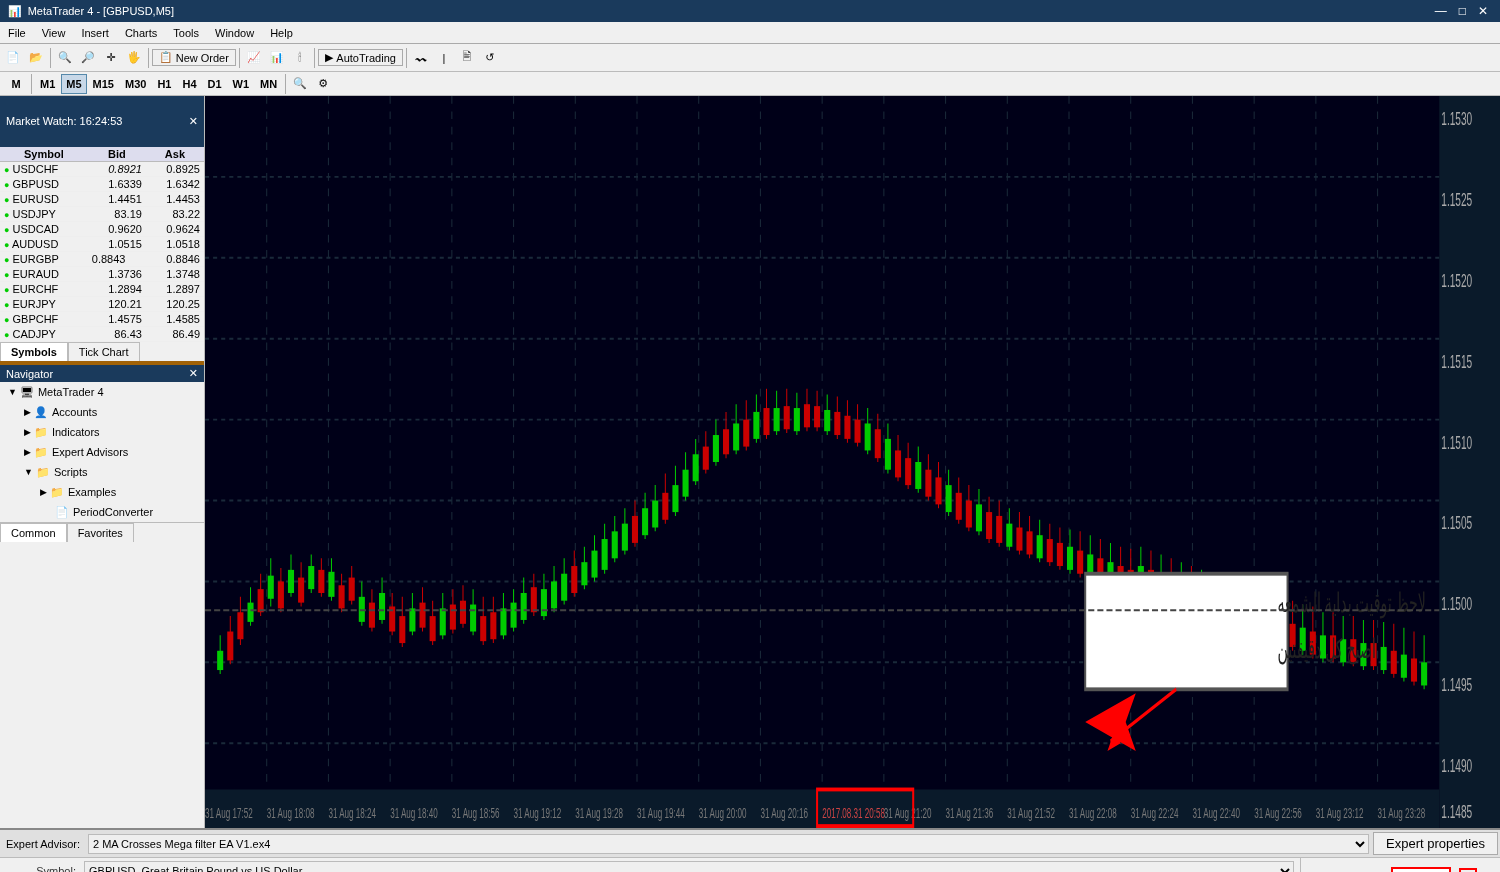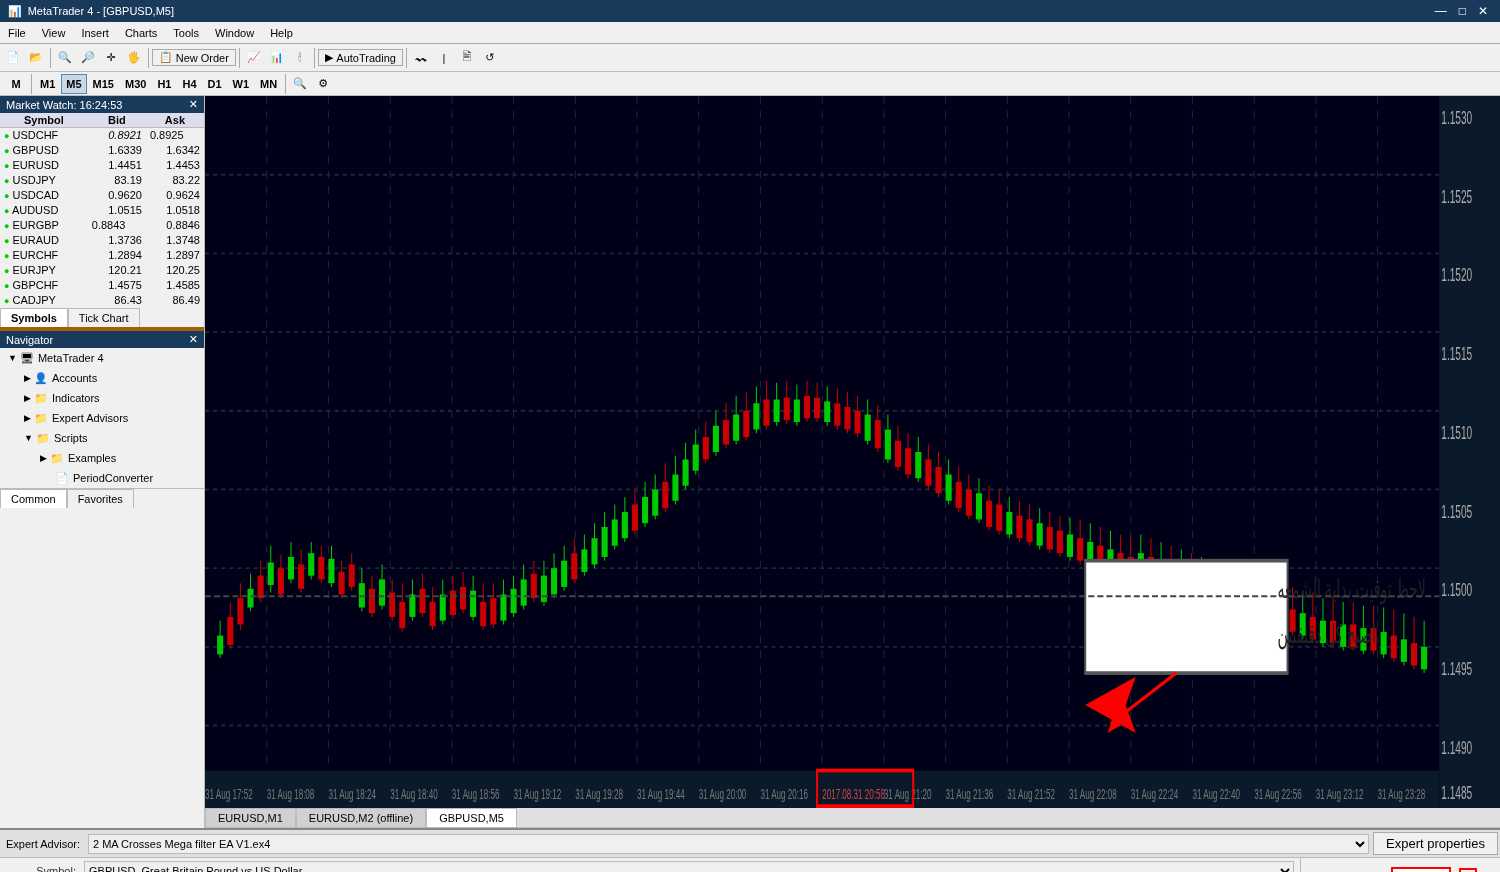--- a/index.html
+++ b/index.html
@@ -26,21 +26,21 @@
     #tf-bar { background: #f0f0f0; height: 24px; display: flex; align-items: center; border-bottom: 1px solid #bbb; padding: 0 4px; gap: 1px; }
     .tf-btn { height: 20px; min-width: 24px; padding: 0 4px; background: #f0f0f0; border: 1px solid transparent; cursor: pointer; font-size: 11px; font-weight: bold; }
     .tf-btn.active { background: #c8d8e8; border: 1px solid #5588aa; }
 
     
     #main { display: flex; height: calc(872px - 22px - 22px - 28px - 24px - 22px - 22px); }
 
     
     #left-panel { width: 205px; background: #f0f0f0; border-right: 1px solid #bbb; display: flex; flex-direction: column; }
     #market-watch { flex: 0 0 auto; }
-    #market-watch-header { background: #1a3a5c; color: white; padding: 2px 6px; font-size: 11px; display: flex; justify-content: space-between; align-items: center; }
+    #market-watch-header { background: #1a3a5c; color: white; padding: 19px 6px; font-size: 11px; display: flex; justify-content: space-between; }
     #mw-table { width: 100%; border-collapse: collapse; font-size: 11px; }
     #mw-table th { background: #dde; border-bottom: 1px solid #bbb; padding: 1px 4px; text-align: center; }
     #mw-table td { padding: 1px 4px; border-bottom: 1px solid #eee; }
     #mw-tabs { display: flex; border-bottom: 4px solid #a16207; }
     .mw-tab { padding: 3px 10px; border: 1px solid #bbb; border-bottom: none; cursor: pointer; font-size: 11px; background: #f0f0f0; }
     .mw-tab.active { background: white; font-weight: bold; }
 
     
     #navigator { flex: 1; overflow: auto; }
     #nav-header { background: #1a3a5c; color: white; padding: 2px 6px; font-size: 11px; display: flex; justify-content: space-between; align-items: center; }
@@ -174,21 +174,21 @@
             <th>Bid</th>
             <th>Ask</th>
           </tr>
         </thead>
         <tbody id="mw-tbody">
         <tr>
     <td>
       <span style="color:#00cc00;font-size:9px;">●</span> USDCHF
     </td>
     <td style="text-align:right;font-style:italic;">0.8921</td>
-    <td style="text-align:left;">0.8925</td>
+    <td style="text-align:right;">0.8925</td>
   </tr>
             <tr>
     <td>
       <span style="color:#00cc00;font-size:9px;">●</span> GBPUSD
     </td>
     <td style="text-align:right;margin-top:12px;">1.6339</td>
     <td style="text-align:right;">1.6342</td>
   </tr>
             <tr>
     <td>
@@ -645,25 +645,20 @@
         <text x="1060" y="268" font-size="14" fill="#222" text-anchor="end" direction="rtl">لاحظ توقيت بداية الشمعه</text>
         <text x="1060" y="292" font-size="14" fill="#222" text-anchor="end" direction="rtl">اصبح كل دقيقتين</text>
 
         <line x1="960" y1="308" x2="895" y2="335" stroke="red" stroke-width="2"></line>
         <polygon points="892,340 900,328 905,336" fill="red"></polygon>
 
         <line x1="0" y1="267" x2="1220" y2="267" stroke="#444" stroke-width="1" stroke-dasharray="6,3"></line>
       </svg>
     </div>
 
-    <div id="chart-tabs">
-      <div class="chart-tab">EURUSD,M1</div>
-      <div class="chart-tab">EURUSD,M2 (offline)</div>
-      <div class="chart-tab active">GBPUSD,M5</div>
-    </div>
   </div>
 
 </div>
 
 <div id="bottom-panel">
   <div id="bp-header">
     <span id="ea-label">Expert Advisor:</span>
     <select id="ea-dropdown">
       <option>2 MA Crosses Mega filter EA V1.ex4</option>
     </select>

